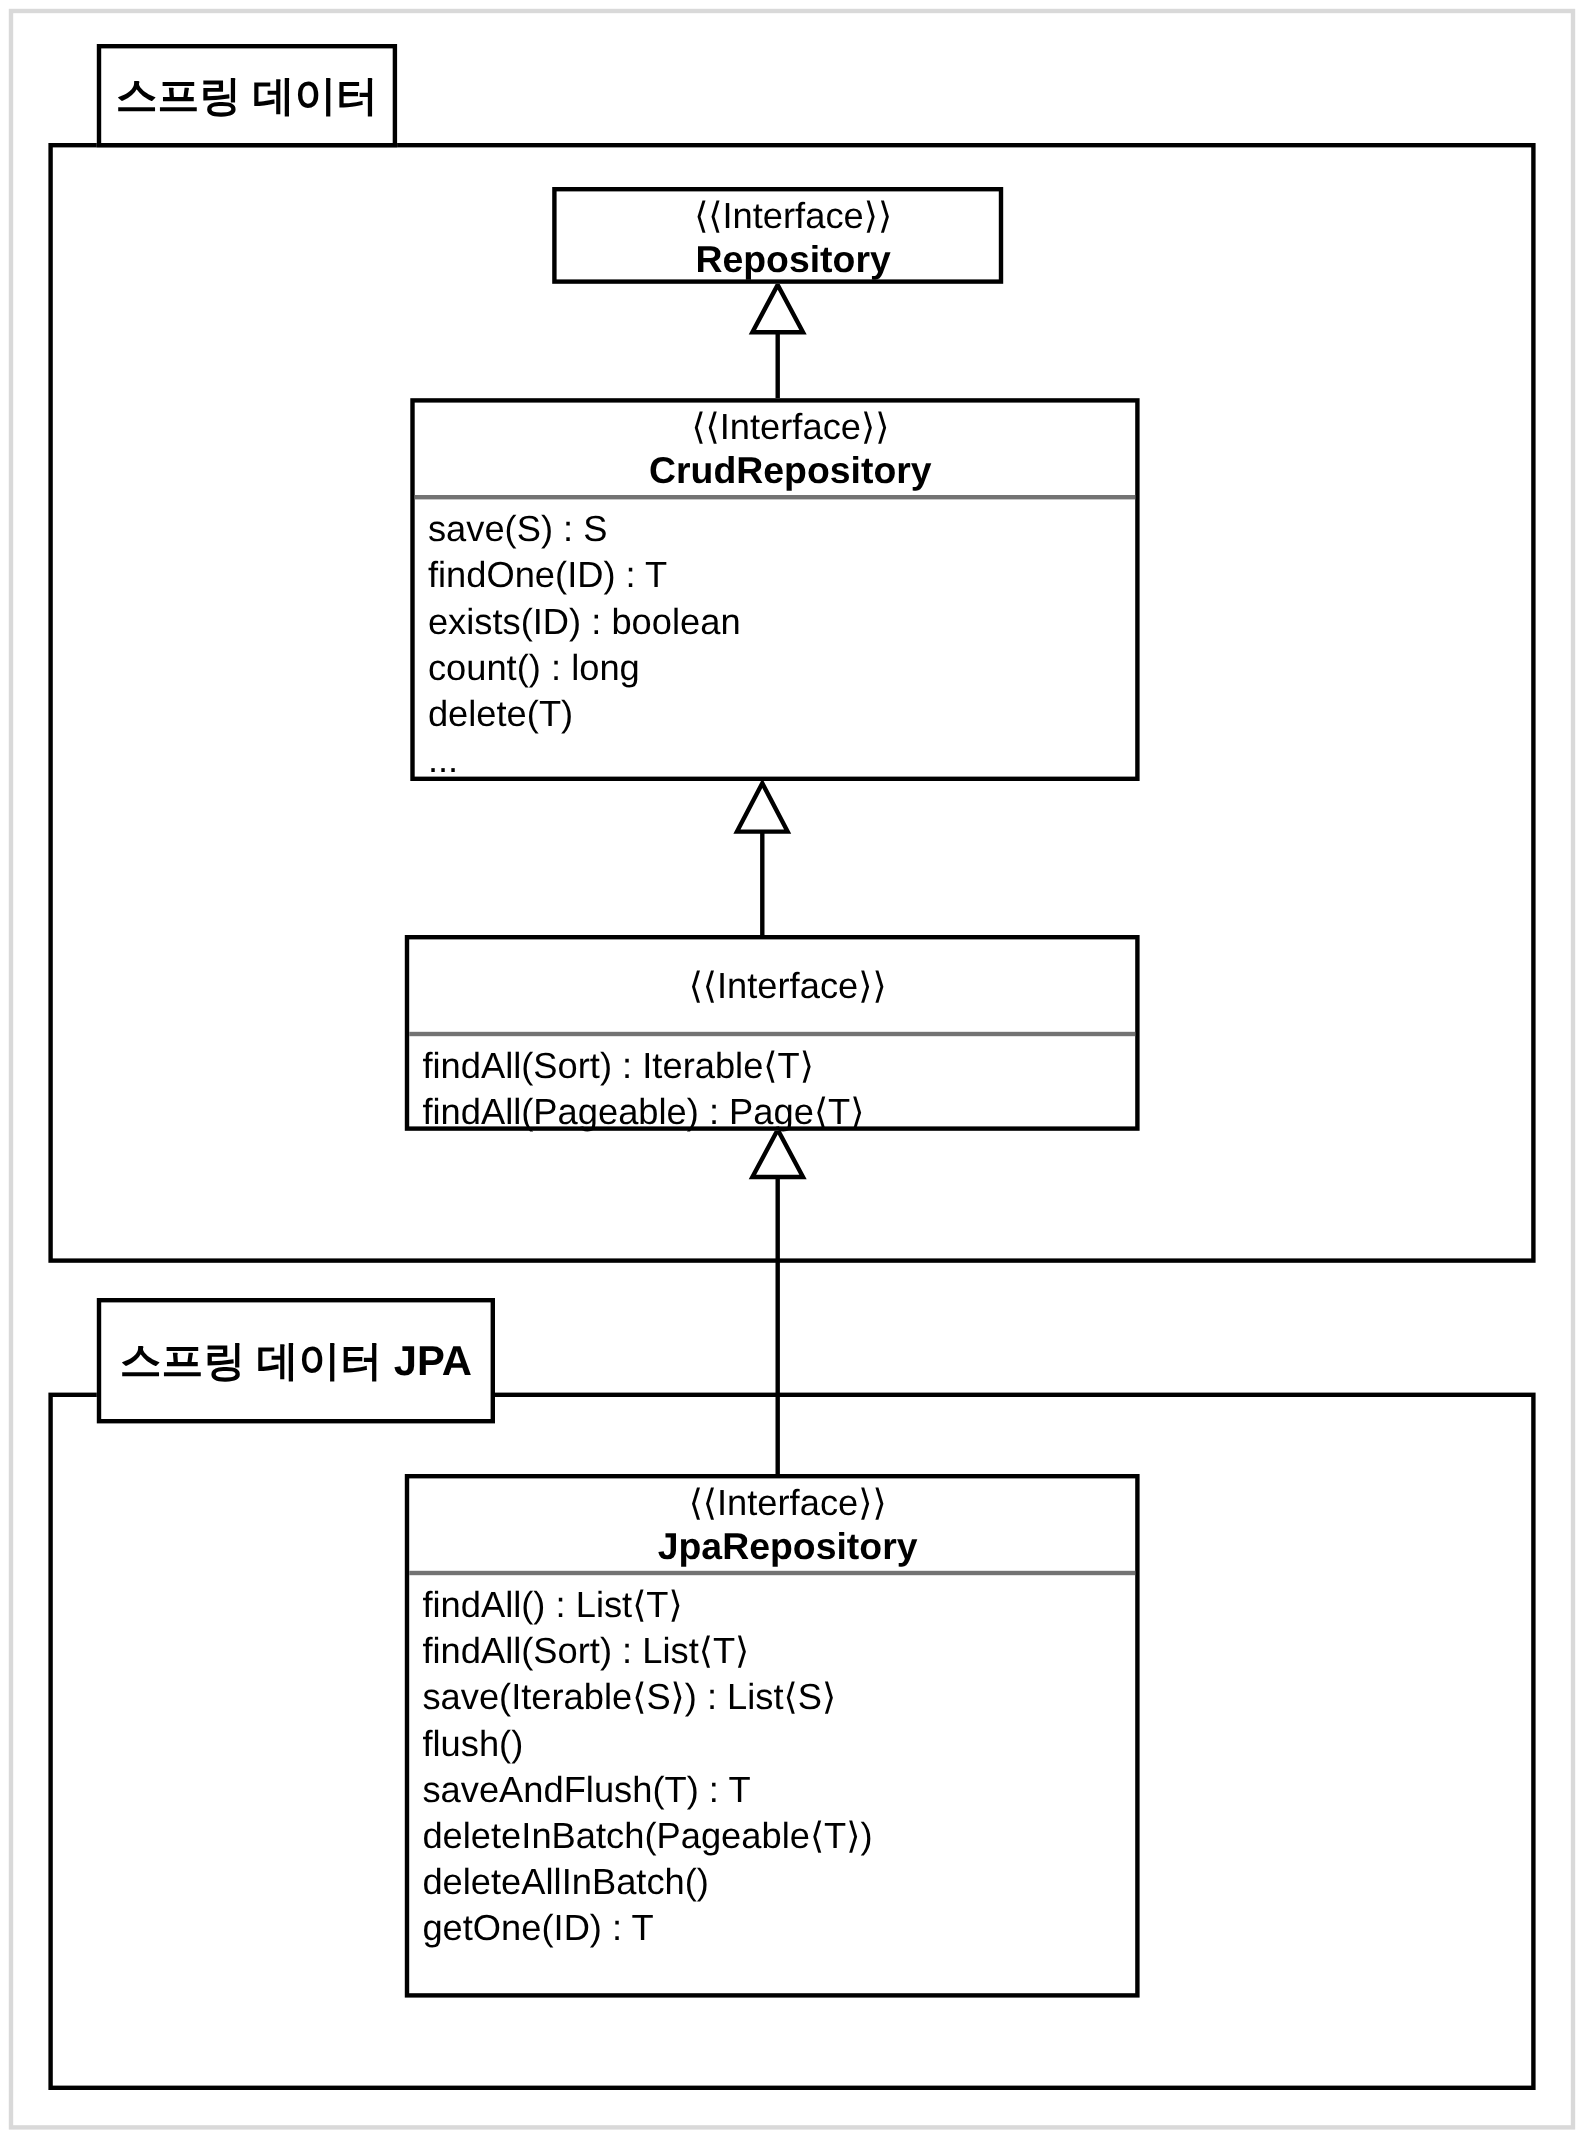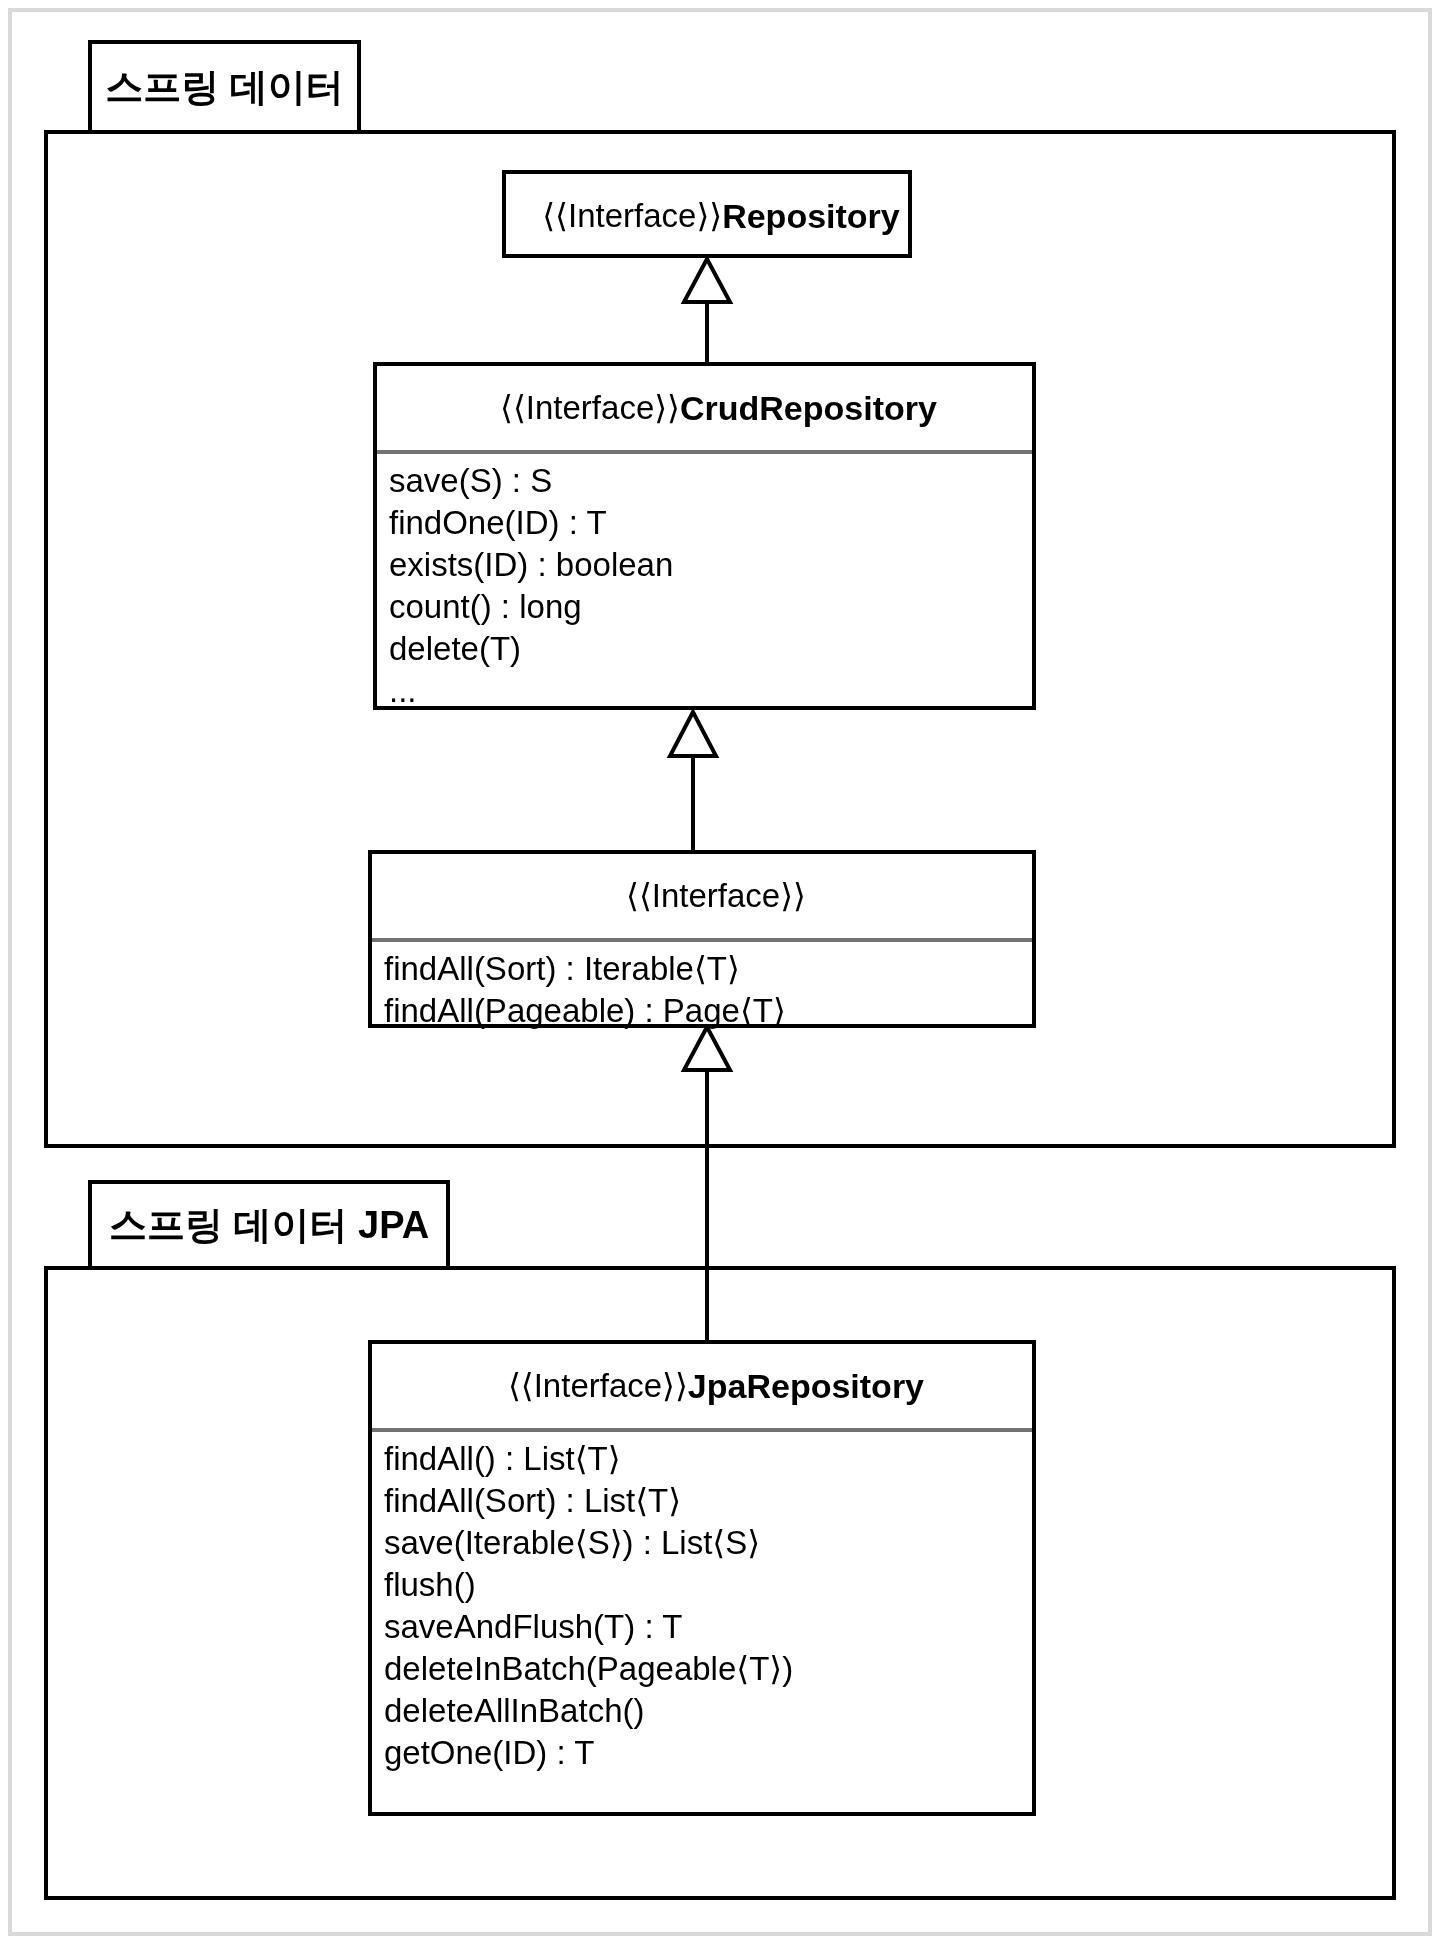--- a/index.html
+++ b/index.html
@@ -41,20 +41,21 @@
   }
   .class-box {
     position: absolute;
     background: #ffffff;
     border: 4px solid #000000;
     box-sizing: border-box;
   }
   .class-header {
     height: 84px;
     display: flex;
+    flex-direction: column;
     align-items: center;
     justify-content: center;
     padding-left: 28px;
   }
   .stereotype {
     font-size: 33px;
     line-height: 40px;
     white-space: nowrap;
   }
   .class-name {
@@ -85,21 +86,21 @@
 <div class="canvas">
 
   <div class="outer-frame"></div>
 
   <div class="pkg-body" style="left:44px; top:130px; width:1352px; height:1018px;"></div>
   <div class="pkg-tab" style="left:44px; top:40px; width:273px; height:94px;">
     <span class="pkg-label">스프링 데이터</span>
   </div>
 
   <div class="pkg-body" style="left:44px; top:1266px; width:1352px; height:634px;"></div>
-  <div class="pkg-tab" style="left:44px; top:1180px; width:362px; height:90px;">
+  <div class="pkg-tab" style="left:44px; top:1180px; width:362px; height:114px;">
     <span class="pkg-label">스프링 데이터 JPA</span>
   </div>
 
   <svg class="connectors" width="1440" height="1944" viewBox="0 0 1440 1944">
     <g>
       <line x1="707" y1="302" x2="707" y2="362" stroke="#000" stroke-width="4"></line>
       <polygon points="707,259 684,302 730,302" fill="#fff" stroke="#000" stroke-width="4"></polygon>
     </g>
     <g>
       <line x1="693" y1="756" x2="693" y2="850" stroke="#000" stroke-width="4"></line>

